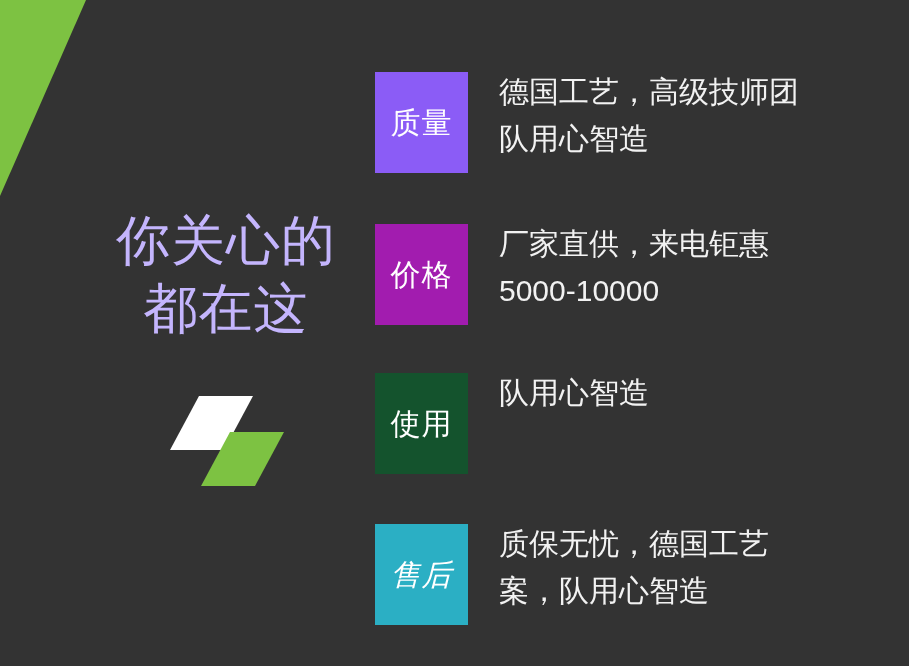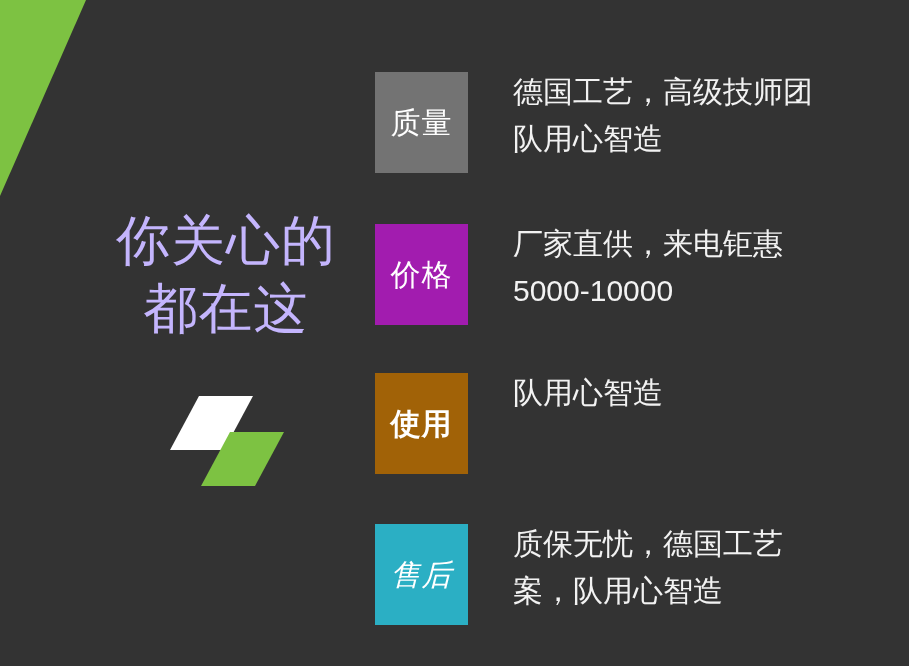--- a/index.html
+++ b/index.html
@@ -84,21 +84,20 @@
     top: -4px;
     width: 400px;
     color: #f2f2f2;
     font-size: 30px;
     line-height: 47px;
     letter-spacing: 0px;
   }
   .feature-text .ft-line {
     display: block;
     white-space: nowrap;
-    margin-left: 14px;
   }
 </style>
 </head>
 <body>
 
 <div id="slide">
 
   <svg id="corner-wedge" viewBox="0 0 90 196" preserveAspectRatio="none">
     <polygon points="0,0 86,0 0,196" fill="#7DC242"></polygon>
   </svg>
@@ -107,37 +106,37 @@
     <span class="hl-line">你关心的</span>
     <span class="hl-line">都在这</span>
   </div>
 
   <svg id="logo-mark" viewBox="0 0 118 108" preserveAspectRatio="none">
     <polygon points="31,10 85,10 56,64 2,64" fill="#FFFFFF"></polygon>
     <polygon points="62,46 116,46 87,100 33,100" fill="#7DC242"></polygon>
   </svg>
 
   <div class="feature-row" style="top:72px;">
-    <div class="feature-badge" style="background:#737373;">质量</div>
+    <div class="feature-badge" style="background:#8b5cf6;">质量</div>
     <div class="feature-text">
       <span class="ft-line">德国工艺，高级技师团</span>
       <span class="ft-line">队用心智造</span>
     </div>
   </div>
 
   <div class="feature-row" style="top:224px;">
     <div class="feature-badge" style="background:#a21caf;">价格</div>
     <div class="feature-text">
       <span class="ft-line">厂家直供，来电钜惠</span>
       <span class="ft-line">5000-10000</span>
     </div>
   </div>
 
   <div class="feature-row" style="top:373px;">
-    <div class="feature-badge" style="background:#a16207;font-weight:bold;">使用</div>
+    <div class="feature-badge" style="background:#14532d;">使用</div>
     <div class="feature-text">
       <span class="ft-line">队用心智造</span>
     </div>
   </div>
 
   <div class="feature-row" style="top:524px;">
     <div class="feature-badge" style="background:#2BAFC4;font-style:italic;">售后</div>
     <div class="feature-text">
       <span class="ft-line">质保无忧，德国工艺</span>
       <span class="ft-line">案，队用心智造</span>

